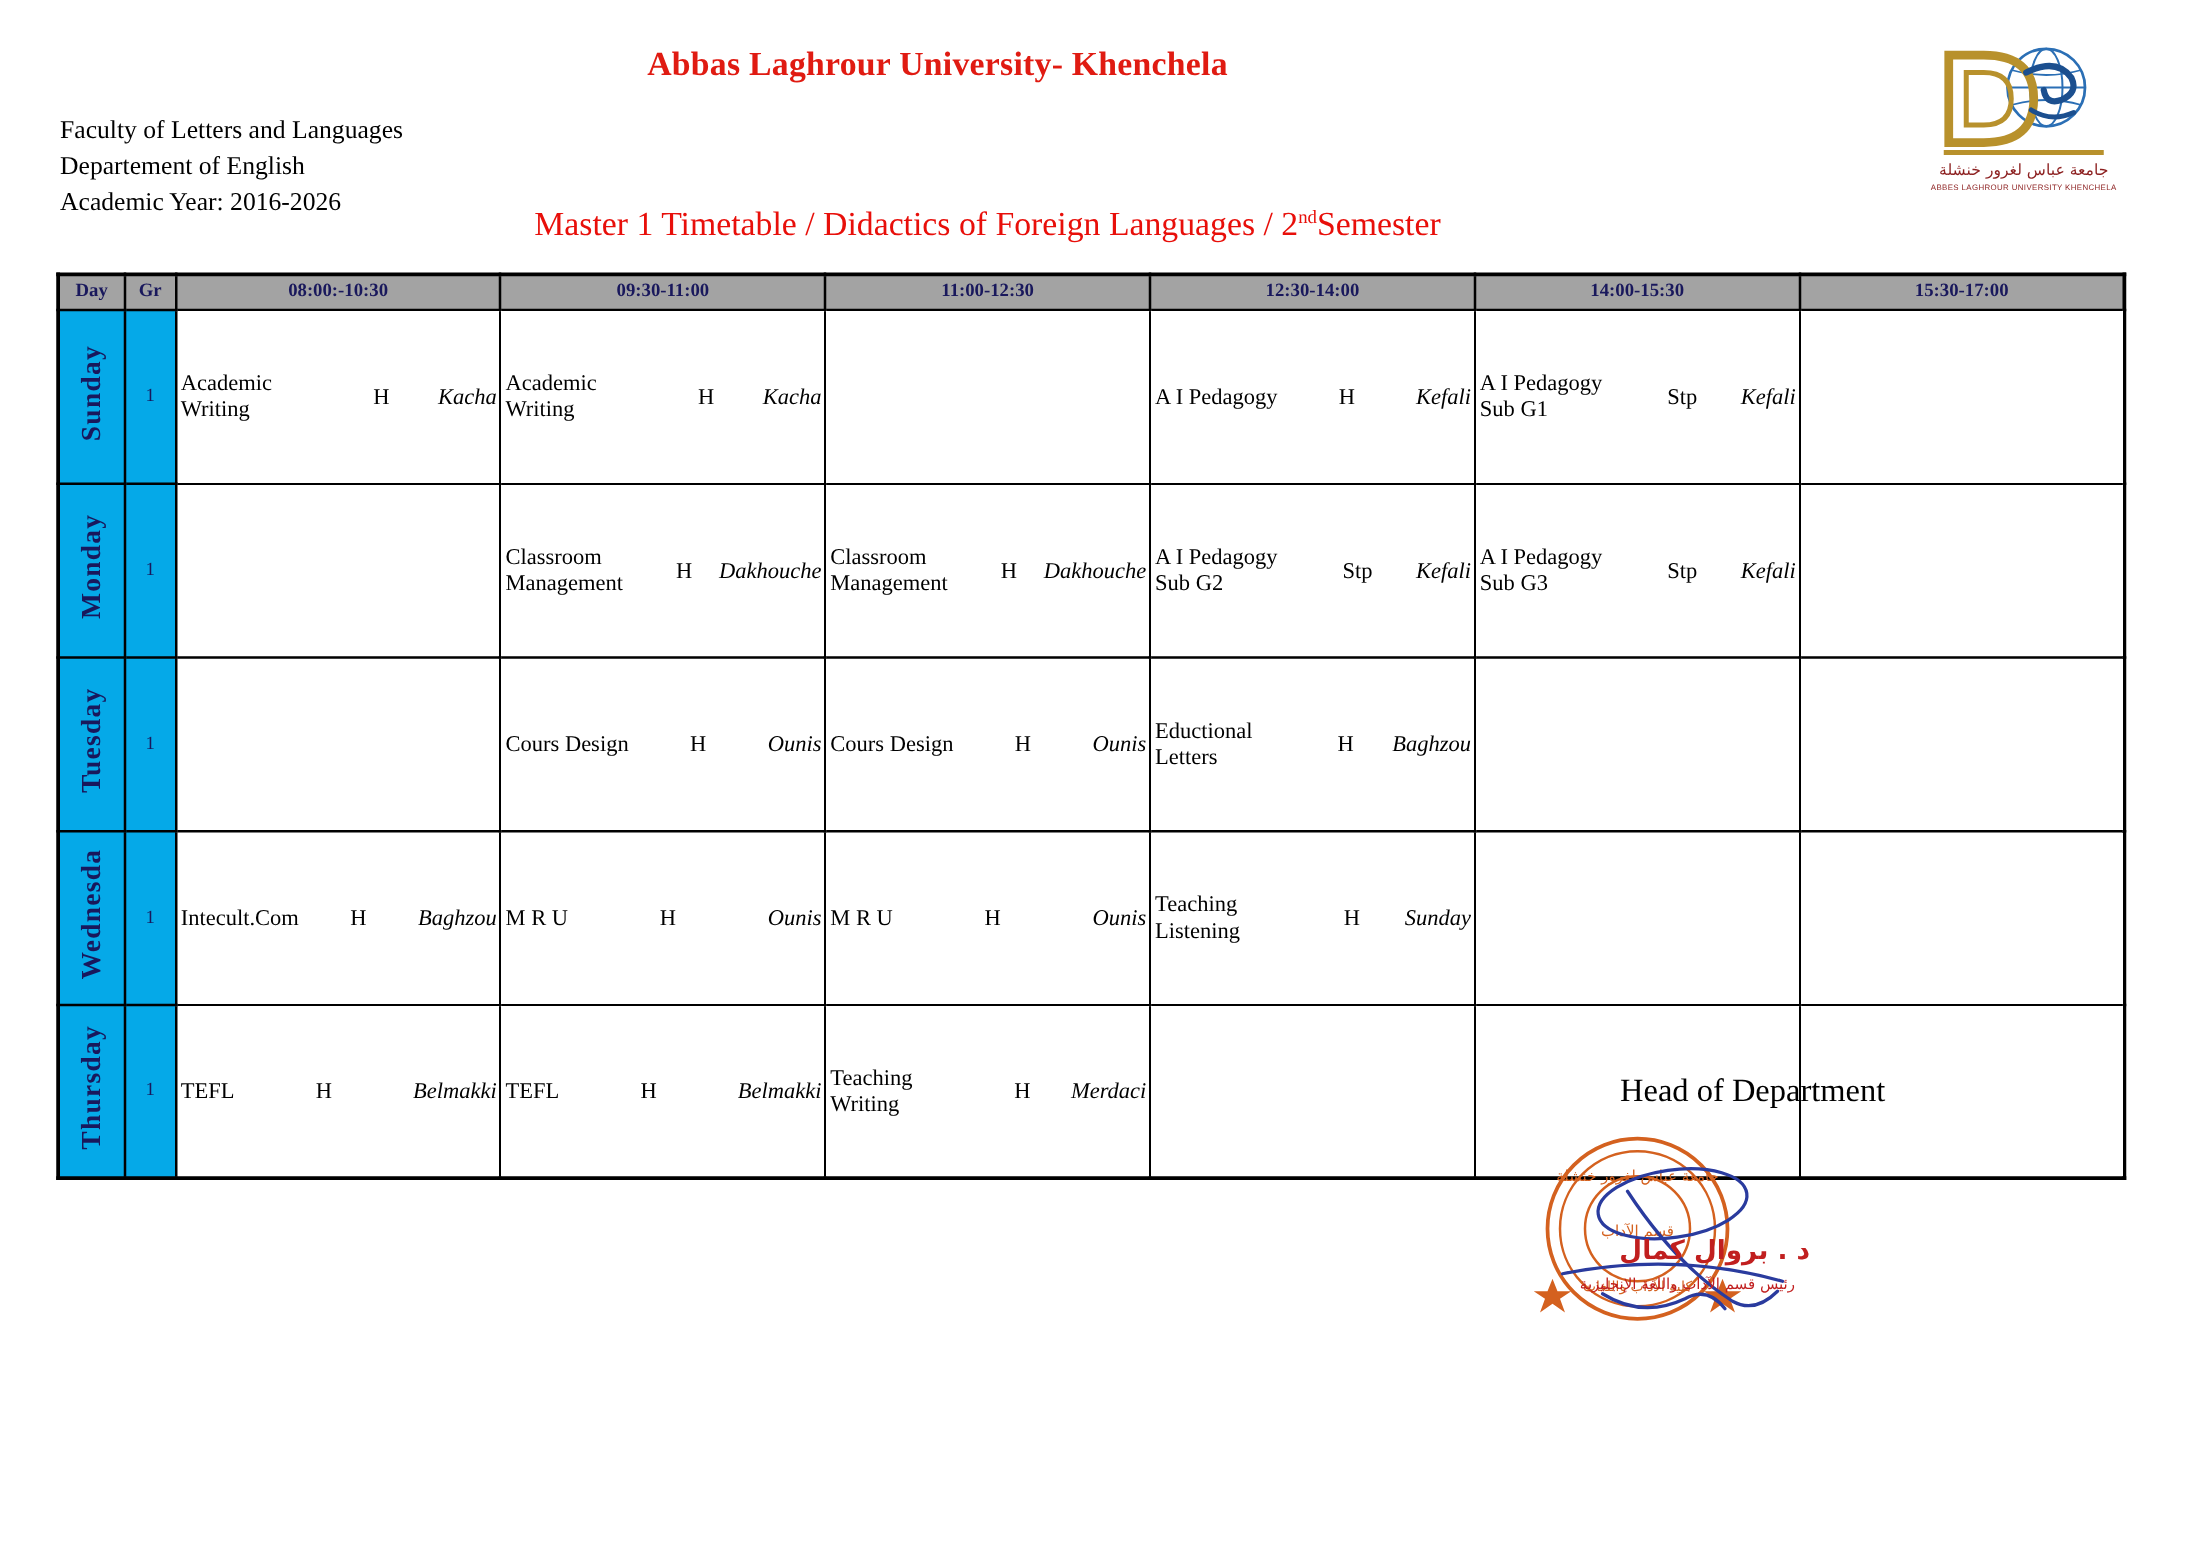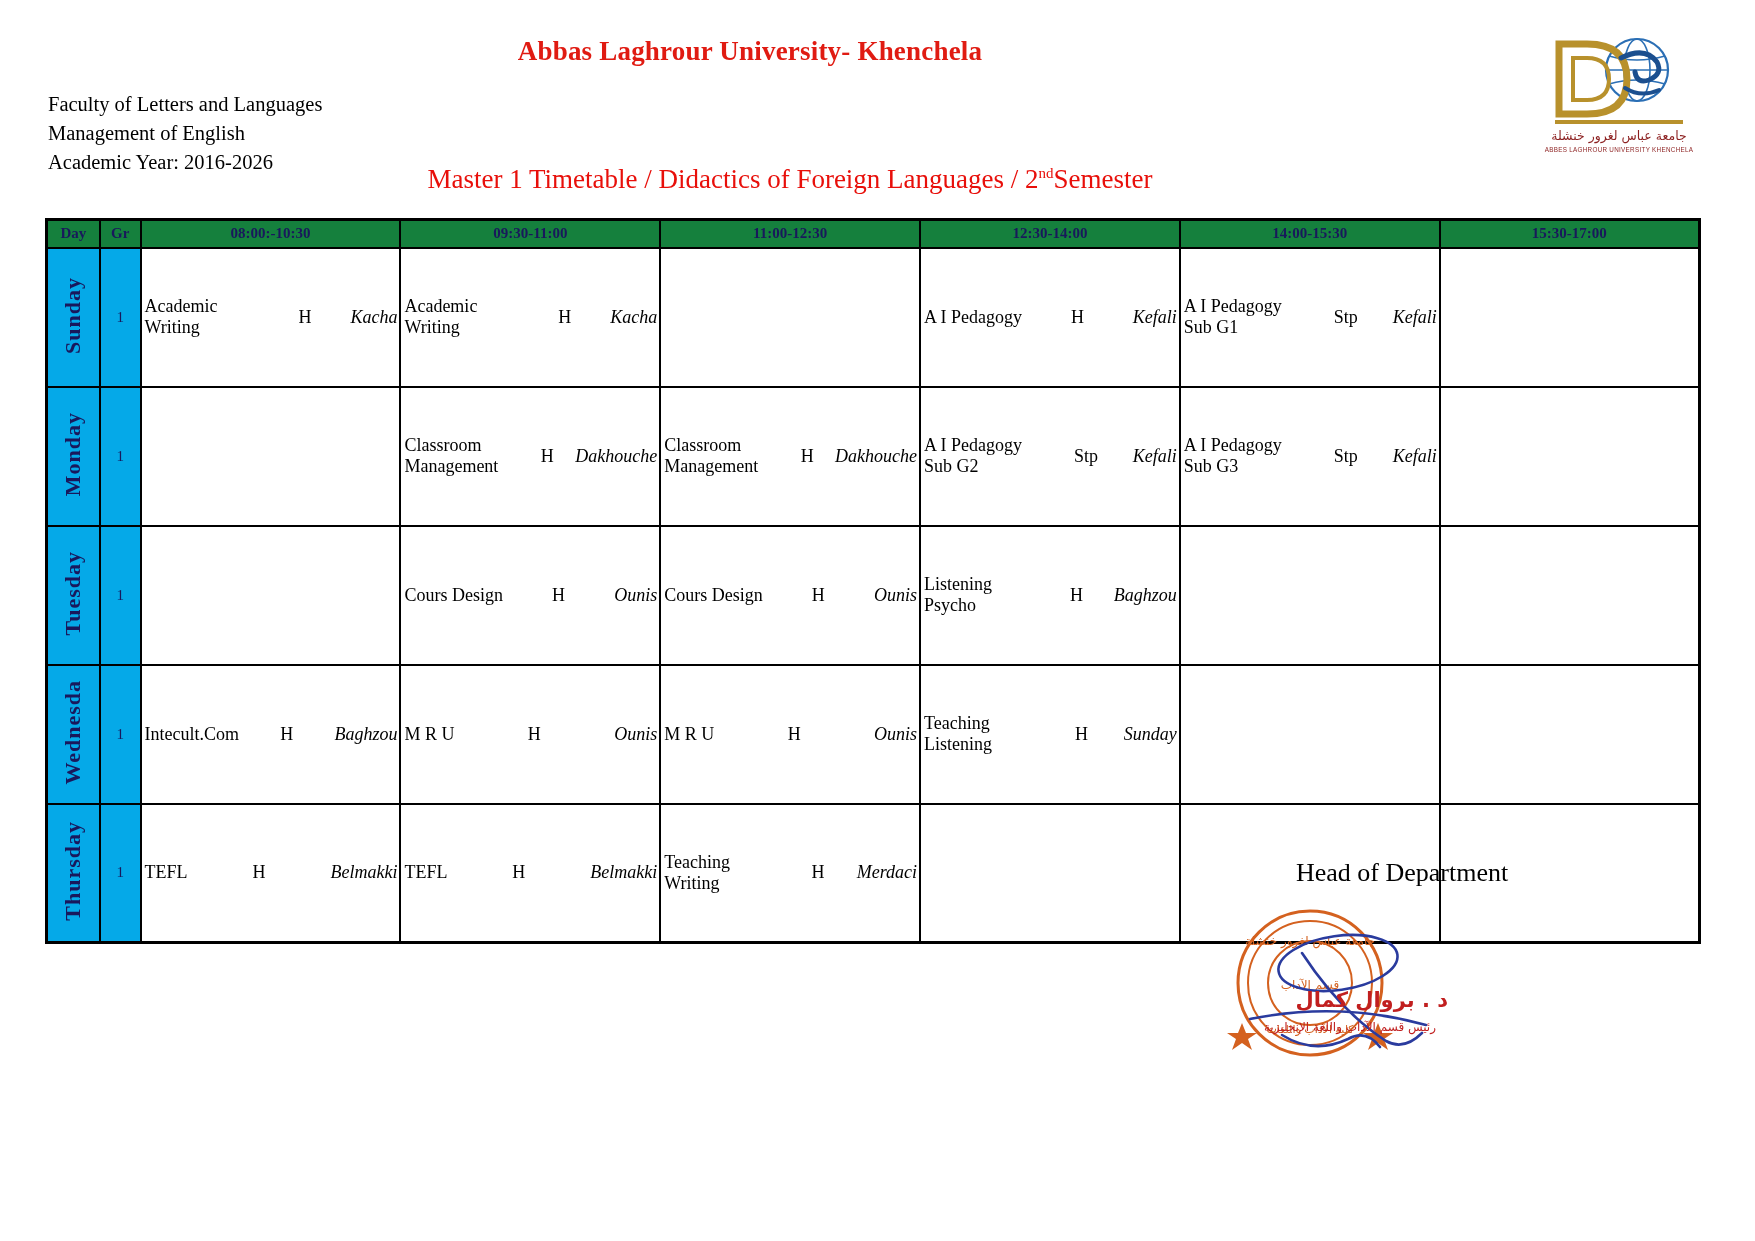--- a/index.html
+++ b/index.html
@@ -83,21 +83,21 @@
     width: 1656px;
     border: 3px solid #000;
   }
   table.timetable th,
   table.timetable td {
     border: 2px solid #000;
     padding: 0;
     vertical-align: middle;
   }
   thead th {
-    background: #15803d;
+    background: #a3a3a3;
     color: #19185c;
     font-weight: bold;
     font-size: 15px;
     height: 28px;
     text-align: center;
   }
   th.h-day   { width: 52px; }
   th.h-gr    { width: 40px; }
   th.h-slot  { width: 254px; }
 
@@ -181,21 +181,21 @@
 </style>
 </head>
 <body>
 
 <div class="page">
 
   <div class="univ-title">Abbas Laghrour University- Khenchela</div>
 
   <div class="faculty-block">
     <div>Faculty of Letters and Languages</div>
-    <div>Management of English</div>
+    <div>Departement of English</div>
     <div>Academic Year: 2016-2026</div>
   </div>
 
   <div class="logo-wrap">
     <svg width="190" height="130" viewBox="0 0 190 130" xmlns="http://www.w3.org/2000/svg">
 
       <circle cx="112" cy="42" r="31" fill="none" stroke="#2b6fb5" stroke-width="2.2"></circle>
       <ellipse cx="112" cy="42" rx="13" ry="31" fill="none" stroke="#2b6fb5" stroke-width="1.6"></ellipse>
       <line x1="81" y1="42" x2="143" y2="42" stroke="#2b6fb5" stroke-width="1.6"></line>
       <path d="M84 28 Q112 36 140 28" fill="none" stroke="#2b6fb5" stroke-width="1.4"></path>
@@ -315,21 +315,21 @@
             </td>
             <td class="slot-cell">
               <div class="session">
                 <span class="subject">Cours Design</span>
                 <span class="type">H</span>
                 <span class="teacher">Ounis</span>
               </div>
             </td>
             <td class="slot-cell">
               <div class="session">
-                <span class="subject">Listening Psycho</span>
+                <span class="subject">Eductional Letters</span>
                 <span class="type">H</span>
                 <span class="teacher">Baghzou</span>
               </div>
             </td>
             <td class="slot-cell"></td>
             <td class="slot-cell"></td>
           </tr>
           <tr>
             <td class="day-cell"><span class="day-vert">Wednesda</span></td>
             <td class="gr-cell">1</td>

